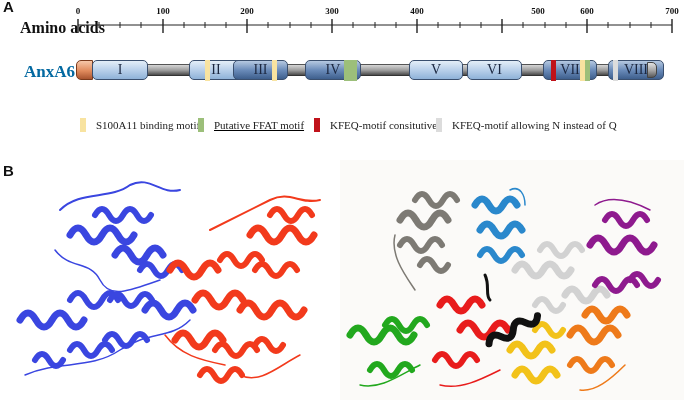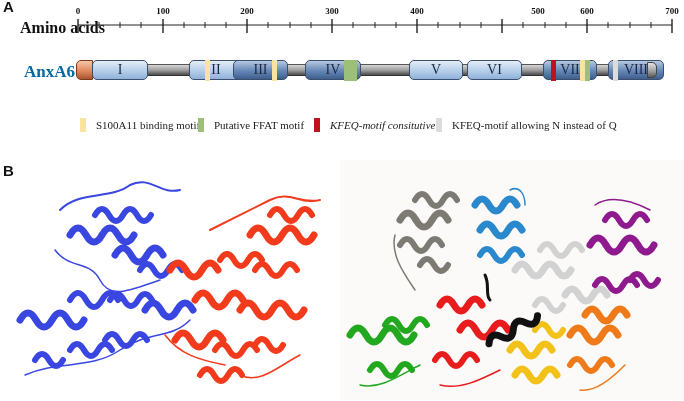--- a/index.html
+++ b/index.html
@@ -114,25 +114,25 @@
     </div>
   <div class="motif" style="left:613px;width:5px;background:#dcdcdc;"></div>
   <div class="seg cterm" style="left:647px;width:10px;top:62px;height:16px;"></div>
 </div>
 
 <div class="legend">
   <div class="legend-item" style="left:80px;">
     <span class="swatch" style="background:#f8e3a0;"></span>
     <span class="legend-text">S100A11 binding motif</span>
   </div>
-  <div class="legend-item" style="left:198px;">
+  <div class="legend-item" style="left:198px;text-decoration:underline;">
     <span class="swatch" style="background:#9cbf7a;"></span>
     <span class="legend-text">Putative FFAT motif</span>
   </div>
-  <div class="legend-item" style="left:314px;font-style:italic;">
+  <div class="legend-item" style="left:314px;">
     <span class="swatch" style="background:#c0121a;"></span>
     <span class="legend-text">KFEQ-motif consitutive</span>
   </div>
   <div class="legend-item" style="left:436px;">
     <span class="swatch" style="background:#dcdcdc;"></span>
     <span class="legend-text">KFEQ-motif allowing N instead of Q</span>
   </div>
 </div>
 
 <div class="panel-label" style="left:3px;top:162px;">B</div>

